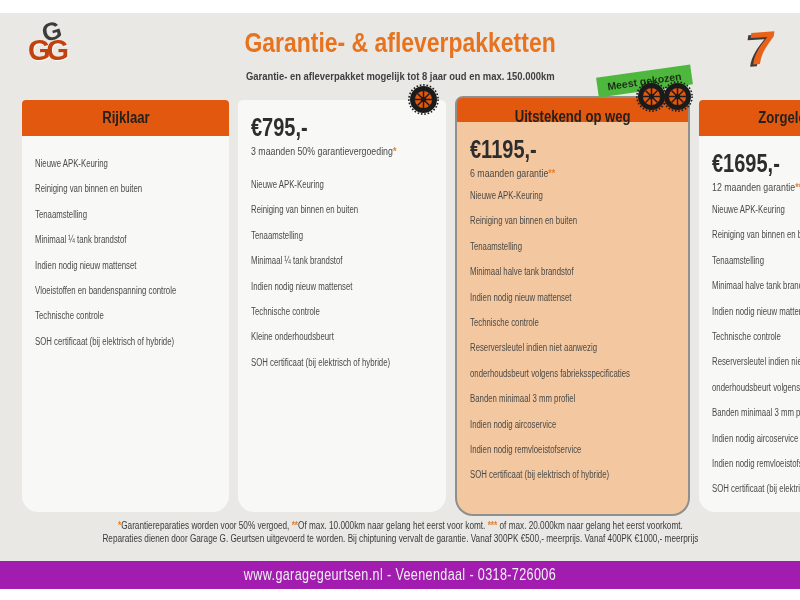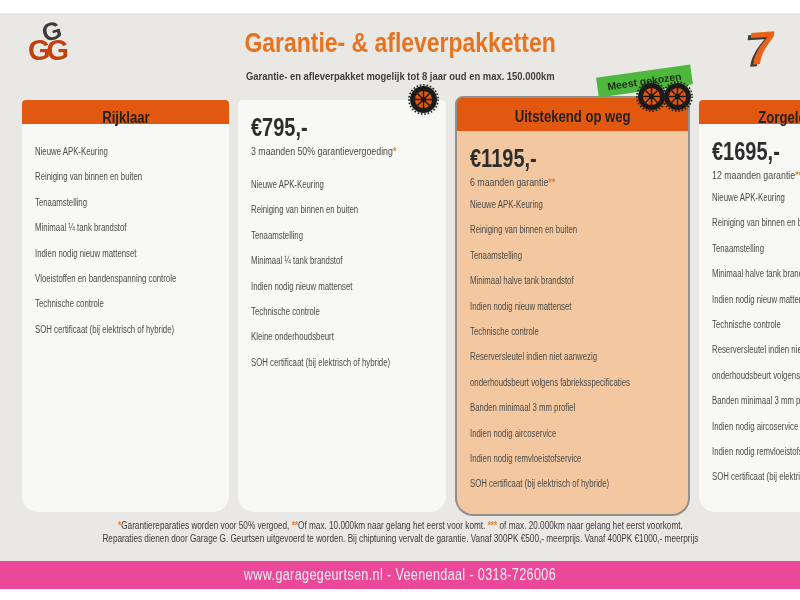--- a/index.html
+++ b/index.html
@@ -24,23 +24,23 @@
     transform:scaleX(0.82); transform-origin:50% 50%; white-space:nowrap; }
   .seven { position:absolute; right:26px; top:8px; font-size:46px; font-weight:bold; font-style:italic;
     color:#e8621a; text-shadow:-3px 2px 0 #403a36; transform:rotate(-4deg); }
 
   
   .packages { position:absolute; top:100px; left:22px; width:756px; display:flex; gap:9px; }
   .card { flex:1 1 0; position:relative; background:#f8f8f6; height:412px;
     border-radius:5px 5px 16px 16px; }
   .card.highlighted { background:#f3c79f; border:2px solid #8f8f8d; height:420px;
     margin-top:-4px; border-radius:8px 8px 18px 18px; }
-  .card-header { background:#e2580e; height:24px; line-height:36px; text-align:center;
+  .card-header { background:#e2580e; height:36px; line-height:36px; text-align:center;
     border-radius:4px 4px 0 0; }
-  .card.highlighted .card-header { height:33px; line-height:38px; border-radius:5px 5px 0 0; }
+  .card.highlighted .card-header { height:24px; line-height:38px; border-radius:5px 5px 0 0; }
   .card-header .hlabel { display:inline-block; font-size:16px; font-weight:bold; color:#26211d;
     transform:scaleX(0.82); transform-origin:50% 50%; white-space:nowrap; }
   .price-block { padding:13px 13px 0 13px; }
   .price { font-size:25px; font-weight:bold; color:#2d2d2d; display:inline-block;
     transform:scaleX(0.8); transform-origin:0 50%; white-space:nowrap; }
   .guarantee { margin-top:3px; font-size:11px; color:#4a4a48; display:block;
     transform:scaleX(0.8); transform-origin:0 50%; white-space:nowrap; }
   .guarantee .mark { color:#e0judge;} 
   .mark { color:#e08134; font-weight:bold; }
   .features { list-style:none; margin:22px 0 0 0; padding:0 13px; }
@@ -58,21 +58,21 @@
     color:#1d2f14; font-size:10.5px; font-weight:bold; padding:4px 10px;
     transform:rotate(-8deg); white-space:nowrap; }
 
   
   .footnotes { position:absolute; top:519px; left:0; width:800px; text-align:center;
     font-size:10px; color:#3a3a3a; line-height:13px; }
   .footnotes .fline { transform:scaleX(0.82); transform-origin:50% 50%; display:inline-block; white-space:nowrap; }
 
   
   .footer-bar { position:absolute; top:561px; left:0; width:800px; height:28px;
-    background:#ec4899; text-align:center; }
+    background:#a21caf; text-align:center; }
   .footer-contact { display:inline-block; margin-top:4px; color:#eef1f1; font-size:17px;
     transform:scaleX(0.74); transform-origin:50% 50%; white-space:nowrap; letter-spacing:0.5px; }
 </style>
 </head>
 <body>
 
 <div class="top-strip"></div>
 
 <div class="header">
   <div class="logo">

